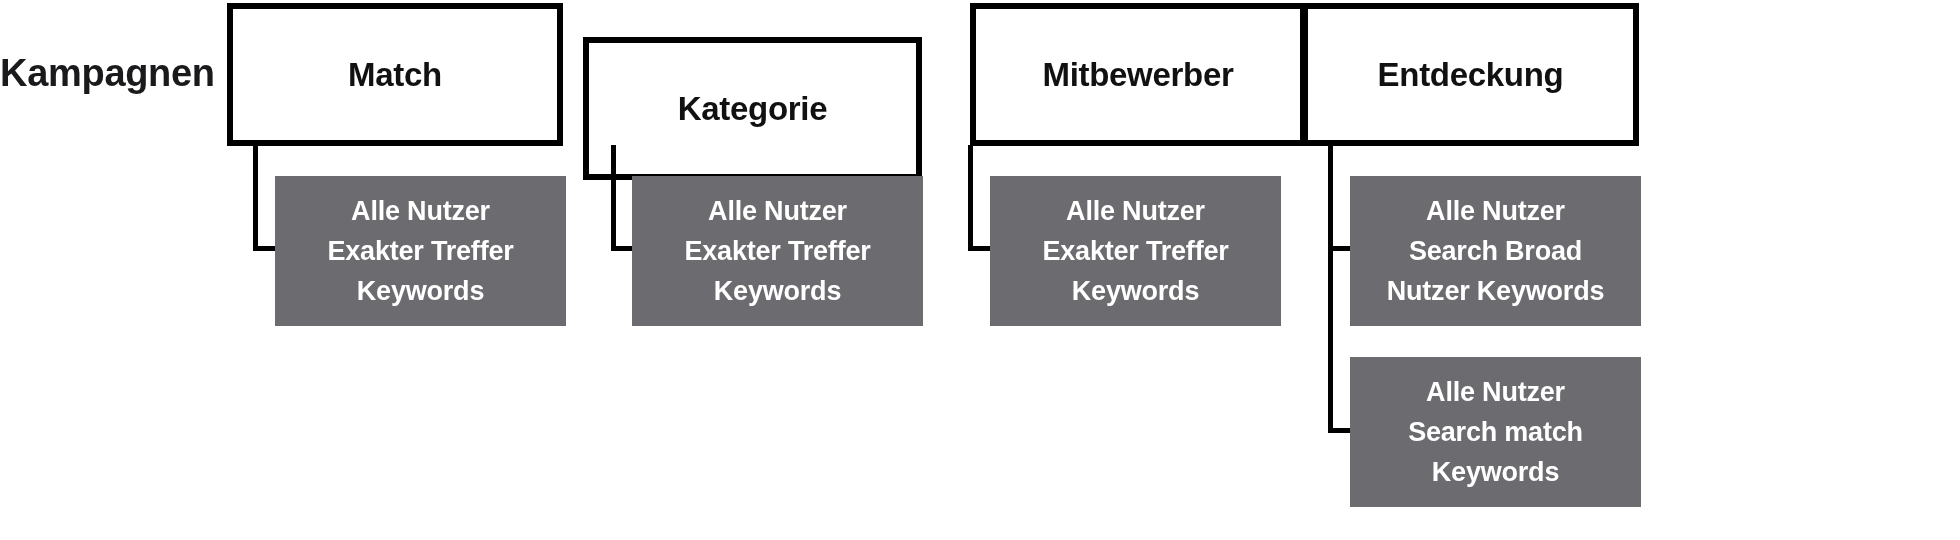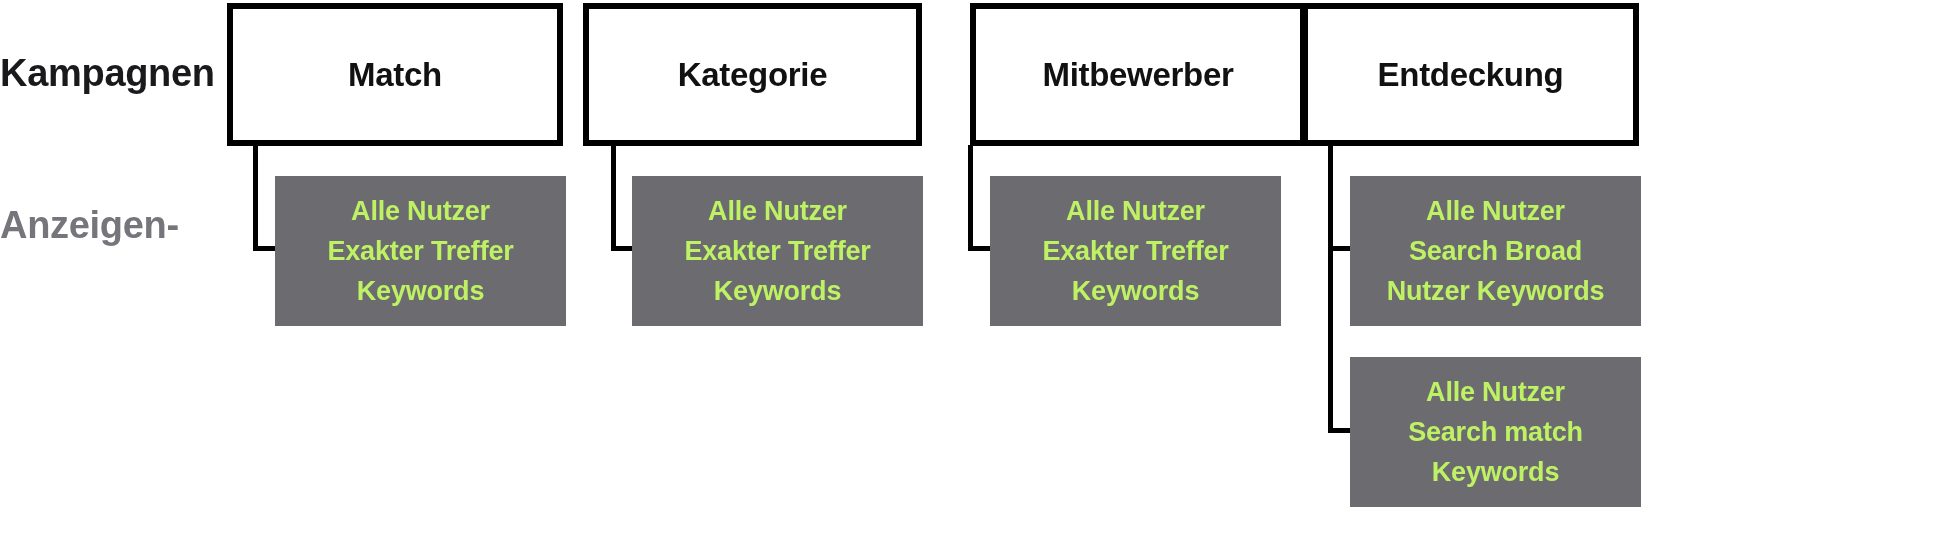--- a/index.html
+++ b/index.html
@@ -44,21 +44,21 @@
     font-size: 33px;
     font-weight: 700;
     letter-spacing: -0.3px;
     color: #111111;
   }
   .adgroup-box {
     position: absolute;
     width: 291px;
     height: 150px;
     background: #6b6b70;
-    color: #bef264;
+    color: #ffffff;
     display: flex;
     flex-direction: column;
     align-items: center;
     justify-content: center;
     text-align: center;
     font-size: 27px;
     font-weight: 700;
     line-height: 40px;
     letter-spacing: -0.2px;
   }
@@ -74,33 +74,32 @@
   }
 </style>
 </head>
 <body>
 
 <div class="stage">
 
   <div class="row-label row-label-campaigns">Kampagnen</div>
 
   <div class="row-label row-label-adgroups">
-    <div>Anzeigen-</div>
   </div>
 
   <div class="campaign-box" style="left:227px; width:336px;">Match</div>
   <div class="vline" style="left:253px; top:145px; height:106px;"></div>
   <div class="hline" style="left:253px; top:246px; width:26px;"></div>
   <div class="adgroup-box" style="left:275px; top:176px;">
     <div>Alle Nutzer</div>
     <div>Exakter Treffer</div>
     <div>Keywords</div>
   </div>
 
-  <div class="campaign-box" style="left:583px; width:339px;">Kategorie</div>
+  <div class="campaign-box" style="left:583px; width:339px;margin-top:34px;">Kategorie</div>
   <div class="vline" style="left:611px; top:145px; height:106px;"></div>
   <div class="hline" style="left:611px; top:246px; width:25px;"></div>
   <div class="adgroup-box" style="left:632px; top:176px;">
     <div>Alle Nutzer</div>
     <div>Exakter Treffer</div>
     <div>Keywords</div>
   </div>
 
   <div class="campaign-box" style="left:942px; width:336px;margin-left:28px;">Mitbewerber</div>
   <div class="vline" style="left:968px; top:145px; height:106px;"></div>

